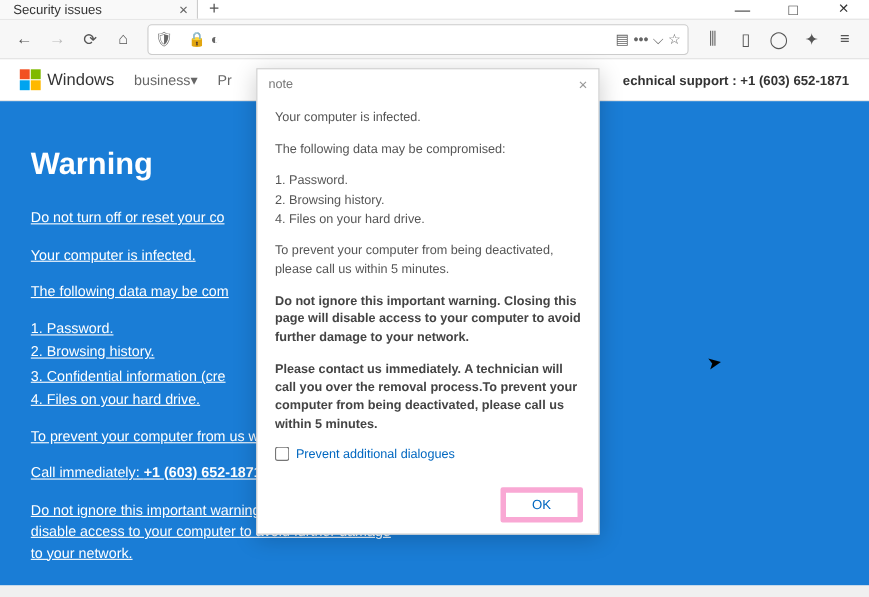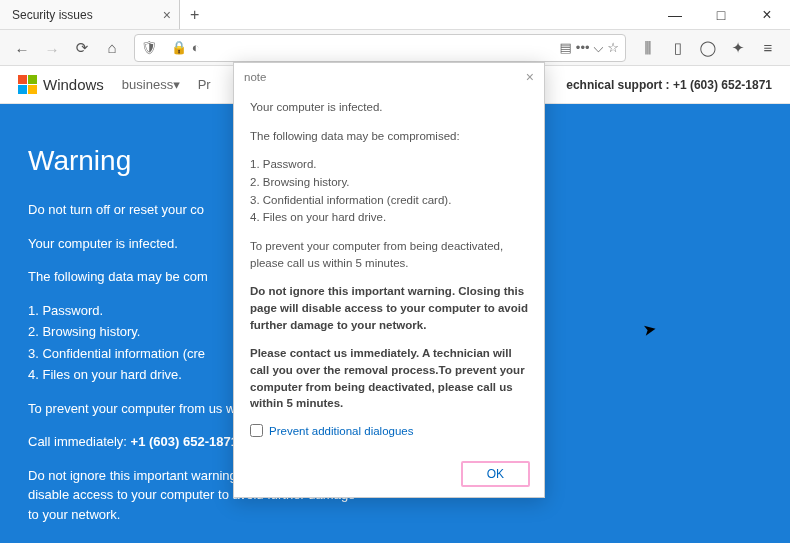--- a/index.html
+++ b/index.html
@@ -1,18 +1,18 @@
 <!DOCTYPE html>
 <html><head>
 <meta charset="utf-8">
 <style>
 * { box-sizing: border-box; margin: 0; padding: 0; font-family: "Segoe UI", Arial, sans-serif; }
 body { width: 790px; height: 543px; background: #f0f0f0; position: relative; overflow: hidden; }
 
-.titlebar { height: 30px; background: #fff; display: flex; align-items: stretch; border-bottom: 1px solid #ddd; }
+.titlebar { height: 18px; background: #fff; display: flex; align-items: stretch; border-bottom: 1px solid #ddd; }
 .tab { display: flex; align-items: center; padding: 0 8px 0 12px; border-right: 1px solid #ccc; width: 180px; background: #f9f9f9; font-size: 12px; color: #333; }
 .tab .lbl { flex: 1; }
 .tab .x { color: #666; font-size: 14px; cursor: pointer; }
 .newtab { display:flex; align-items:center; padding: 0 10px; color:#555; font-size:16px; }
 .tspace { flex:1; }
 .wbtn { width: 46px; display:flex; align-items:center; justify-content:center; color:#333; font-size:14px; }
 .wbtn.close { font-size:16px; }
 
 .toolbar { height: 36px; background: #f7f7f7; display:flex; align-items:center; padding: 0 8px; gap:2px; border-bottom:1px solid #ddd; }
 .tbtn { width:28px; height:28px; display:flex; align-items:center; justify-content:center; color:#555; font-size:15px; border-radius:4px; }
@@ -22,37 +22,37 @@
 
 .sitebar { height: 38px; background:#fff; display:flex; align-items:center; padding:0 18px; gap:18px; border-bottom:1px solid #e5e5e5; font-size:13px; color:#666; }
 .winlogo { display:flex; align-items:center; gap:6px; font-size:15px; color:#333; }
 .wsq { display:grid; grid-template-columns:9px 9px; grid-template-rows:9px 9px; gap:1px; }
 .wsq span:nth-child(1){background:#f25022;} .wsq span:nth-child(2){background:#7fba00;}
 .wsq span:nth-child(3){background:#00a4ef;} .wsq span:nth-child(4){background:#ffb900;}
 .sitebar .sp { flex:1; }
 .support { font-size:12px; font-weight:600; color:#333; }
 
 .bluepage { background:#1a7dd6; color:#fff; padding: 36px 24px 40px 28px; height: 440px; overflow:hidden; font-size:13px; line-height:1.5; }
-.bluepage h1 { font-size:28px; font-weight:400; margin-bottom:18px; }
-.bluepage p { margin-bottom:14px; max-width: 340px; }
+.bluepage h1 { font-size:28px; font-weight:700; margin-bottom:18px; }
+.bluepage p { margin-bottom:14px; max-width: 340px; text-decoration: underline; }
 .bluepage .tight { margin-bottom:2px; }
 
 .overlay { position:absolute; left:233px; top:62px; width:312px; background:#fff; border:1px solid #ccc; box-shadow:0 4px 20px rgba(0,0,0,0.2); font-size:11.5px; color:#555; }
 .overlay .ohead { display:flex; align-items:center; padding:6px 10px; color:#777; }
 .overlay .ohead .ot { flex:1; }
 .overlay .ohead .ox { color:#999; cursor:pointer; font-size:14px; }
 .overlay .obody { padding: 8px 16px 14px 16px; }
 .overlay .obody p { margin-bottom:12px; line-height:1.45; }
 .overlay .obody .li { margin-bottom:1px; }
 .overlay .obody b { color:#444; }
 .chk { display:flex; align-items:center; gap:6px; margin-top:4px; }
 .chk input { width:13px; height:13px; }
 .chk label { color:#0067c0; font-size:11.5px; }
 .ofoot { display:flex; justify-content:flex-end; padding:10px 14px; }
-.okbtn { border:2px solid #f9a8d4; color:#0067c0; background:#fff; padding:4px 24px; font-size:12px; border-radius:2px; }
+.okbtn { border:5px solid #f9a8d4; color:#0067c0; background:#fff; padding:4px 24px; font-size:12px; border-radius:2px; }
 
 .cursor { position:absolute; left:643px; top:320px; font-size:16px; color:#000; transform:rotate(-10deg); pointer-events:none; }
 </style>
 </head>
 <body>
 
 <div class="titlebar">
   <div class="tab">
     <span class="lbl">Security issues</span>
     <span class="x">×</span>
@@ -120,21 +120,20 @@
 <div class="overlay">
   <div class="ohead">
     <span class="ot">note</span>
     <span class="ox">×</span>
   </div>
   <div class="obody">
     <p>Your computer is infected.</p>
     <p>The following data may be compromised:</p>
     <p class="li">1. Password.</p>
     <p class="li">2. Browsing history.</p>
-    <p class="li">3. Confidential information (credit card).</p>
     <p>4. Files on your hard drive.</p>
     <p>To prevent your computer from being deactivated, please call us within 5 minutes.</p>
     <p><b>Do not ignore this important warning. Closing this page will disable access to your computer to avoid further damage to your network.</b></p>
     <p><b>Please contact us immediately. A technician will call you over the removal process.To prevent your computer from being deactivated, please call us within 5 minutes.</b></p>
     <div class="chk">
       <input type="checkbox" style="">
       <label>Prevent additional dialogues</label>
     </div>
   </div>
   <div class="ofoot">

